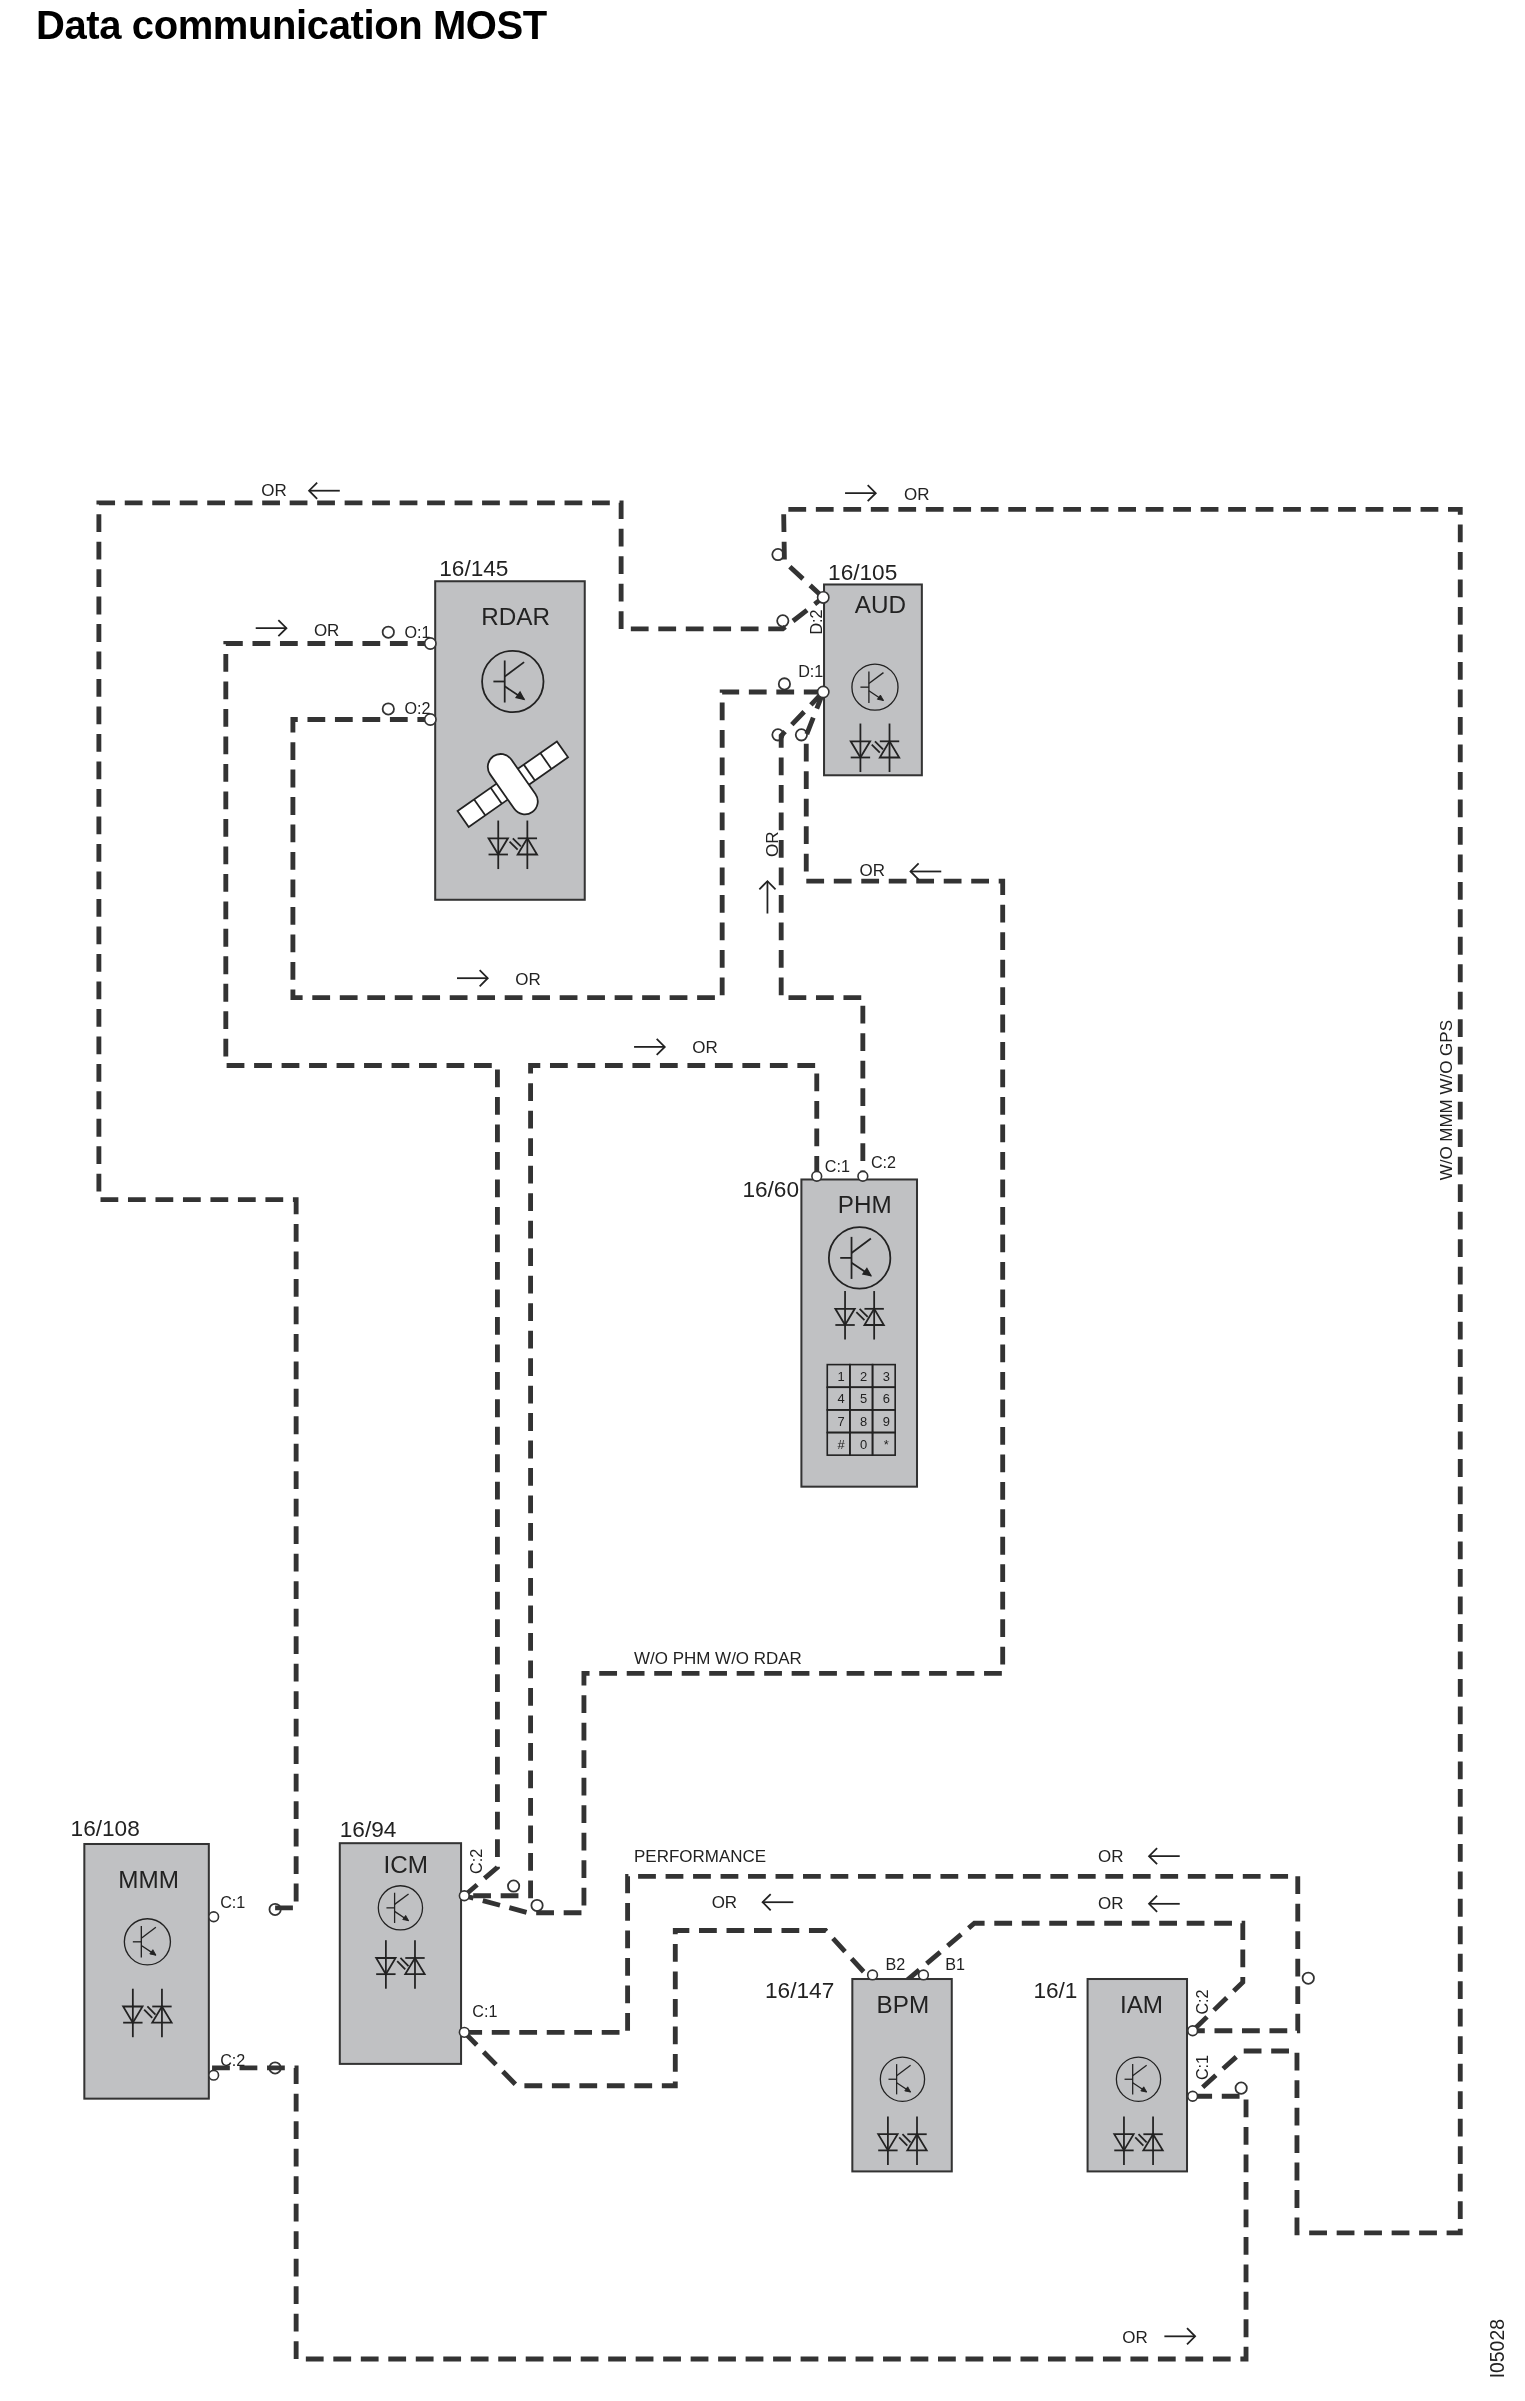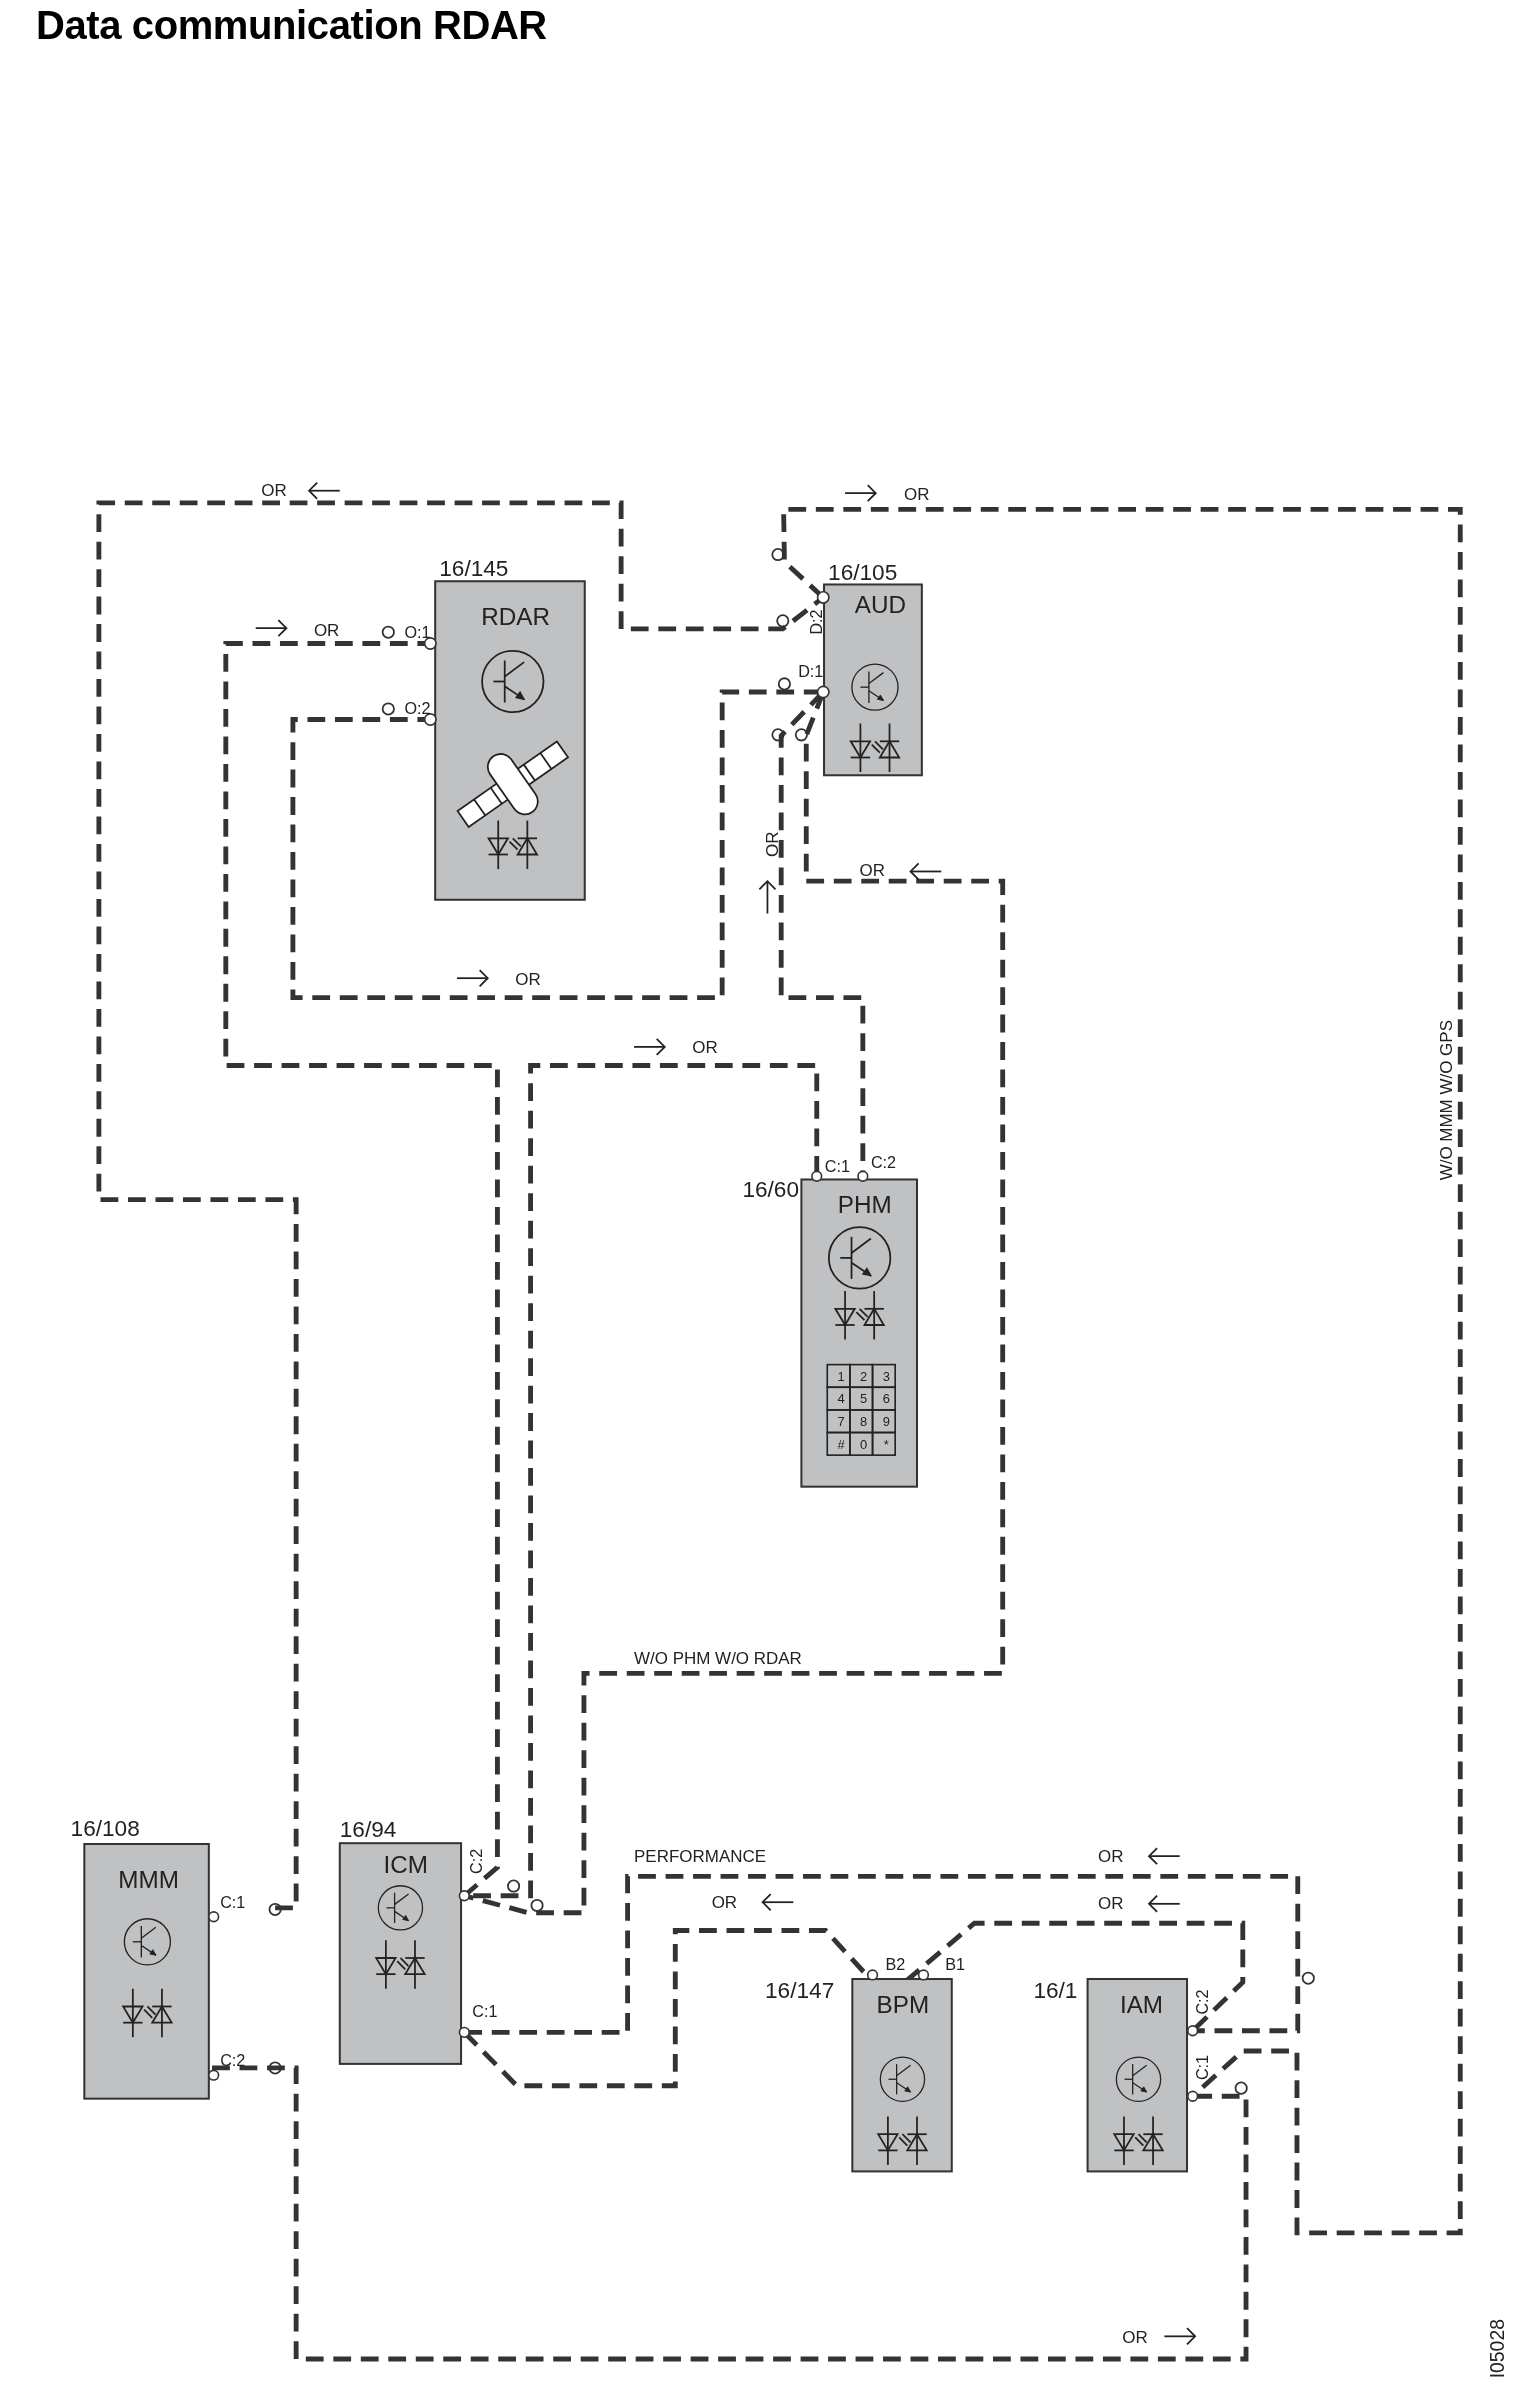--- a/index.html
+++ b/index.html
@@ -15,21 +15,21 @@
   .name { font-size: 30px; }
   .pinlbl { font-size: 20px; }
   .note { font-size: 21px; }
   .sym { fill: none; stroke: #222; stroke-width: 2.2; }
   .sym-fill { fill: #ffffff; stroke: #222; stroke-width: 2.2; }
   .arrow { fill: none; stroke: #222; stroke-width: 2.2; }
 </style>
 </head>
 <body>
 
-<h1 id="title">Data communication RDAR</h1>
+<h1 id="title">Data communication MOST</h1>
 
 <svg id="diagram" width="1526" height="2401" viewBox="0 0 1887 2970" xmlns="http://www.w3.org/2000/svg">
   <defs>
     <g id="transistor-sym">
       <circle cx="0" cy="0" r="38" class="sym"></circle>
       <line x1="-10" y1="-26" x2="-10" y2="26" class="sym"></line>
       <line x1="-24" y1="0" x2="-10" y2="0" class="sym"></line>
       <line x1="-10" y1="-6" x2="14" y2="-24" class="sym"></line>
       <line x1="-10" y1="6" x2="14" y2="22" class="sym"></line>
       <polygon points="14,22 4,20 9,13" fill="#222" stroke="#222" stroke-width="1.5"></polygon>

